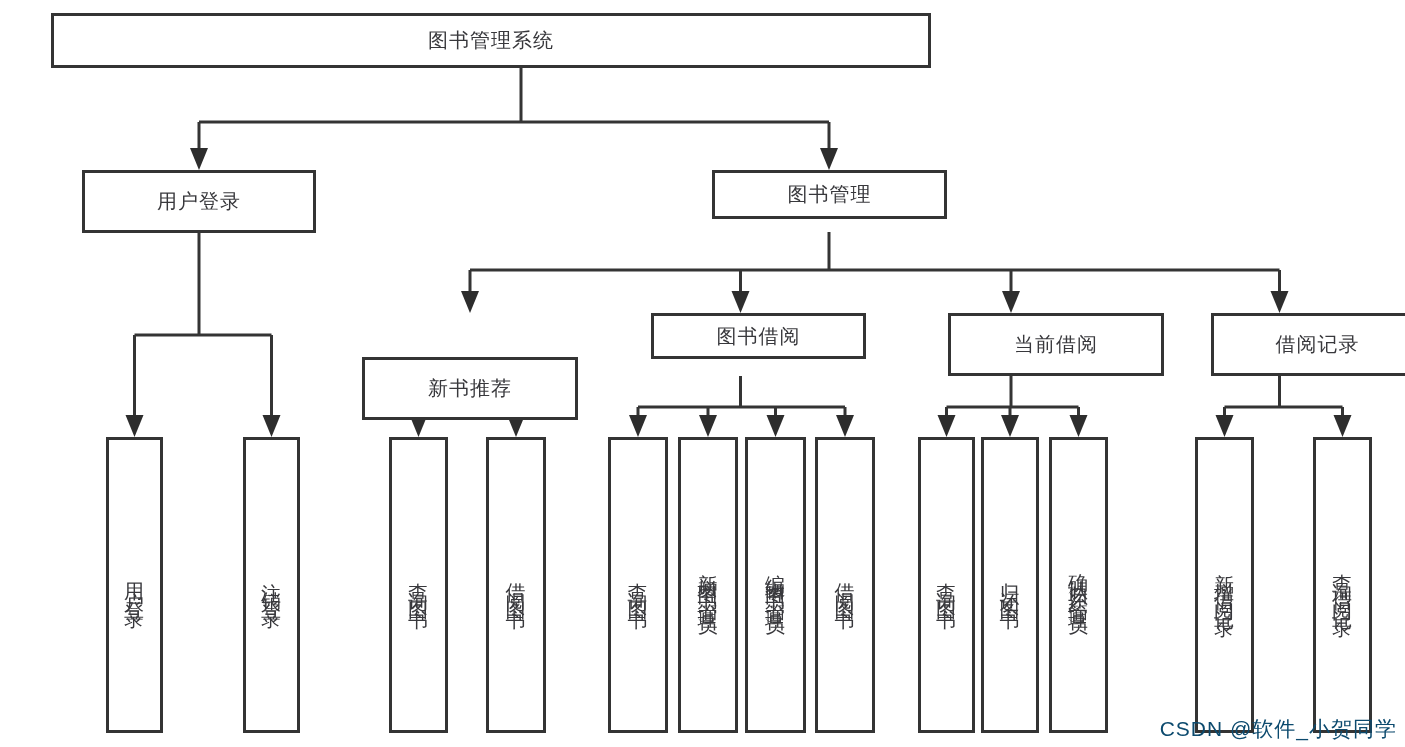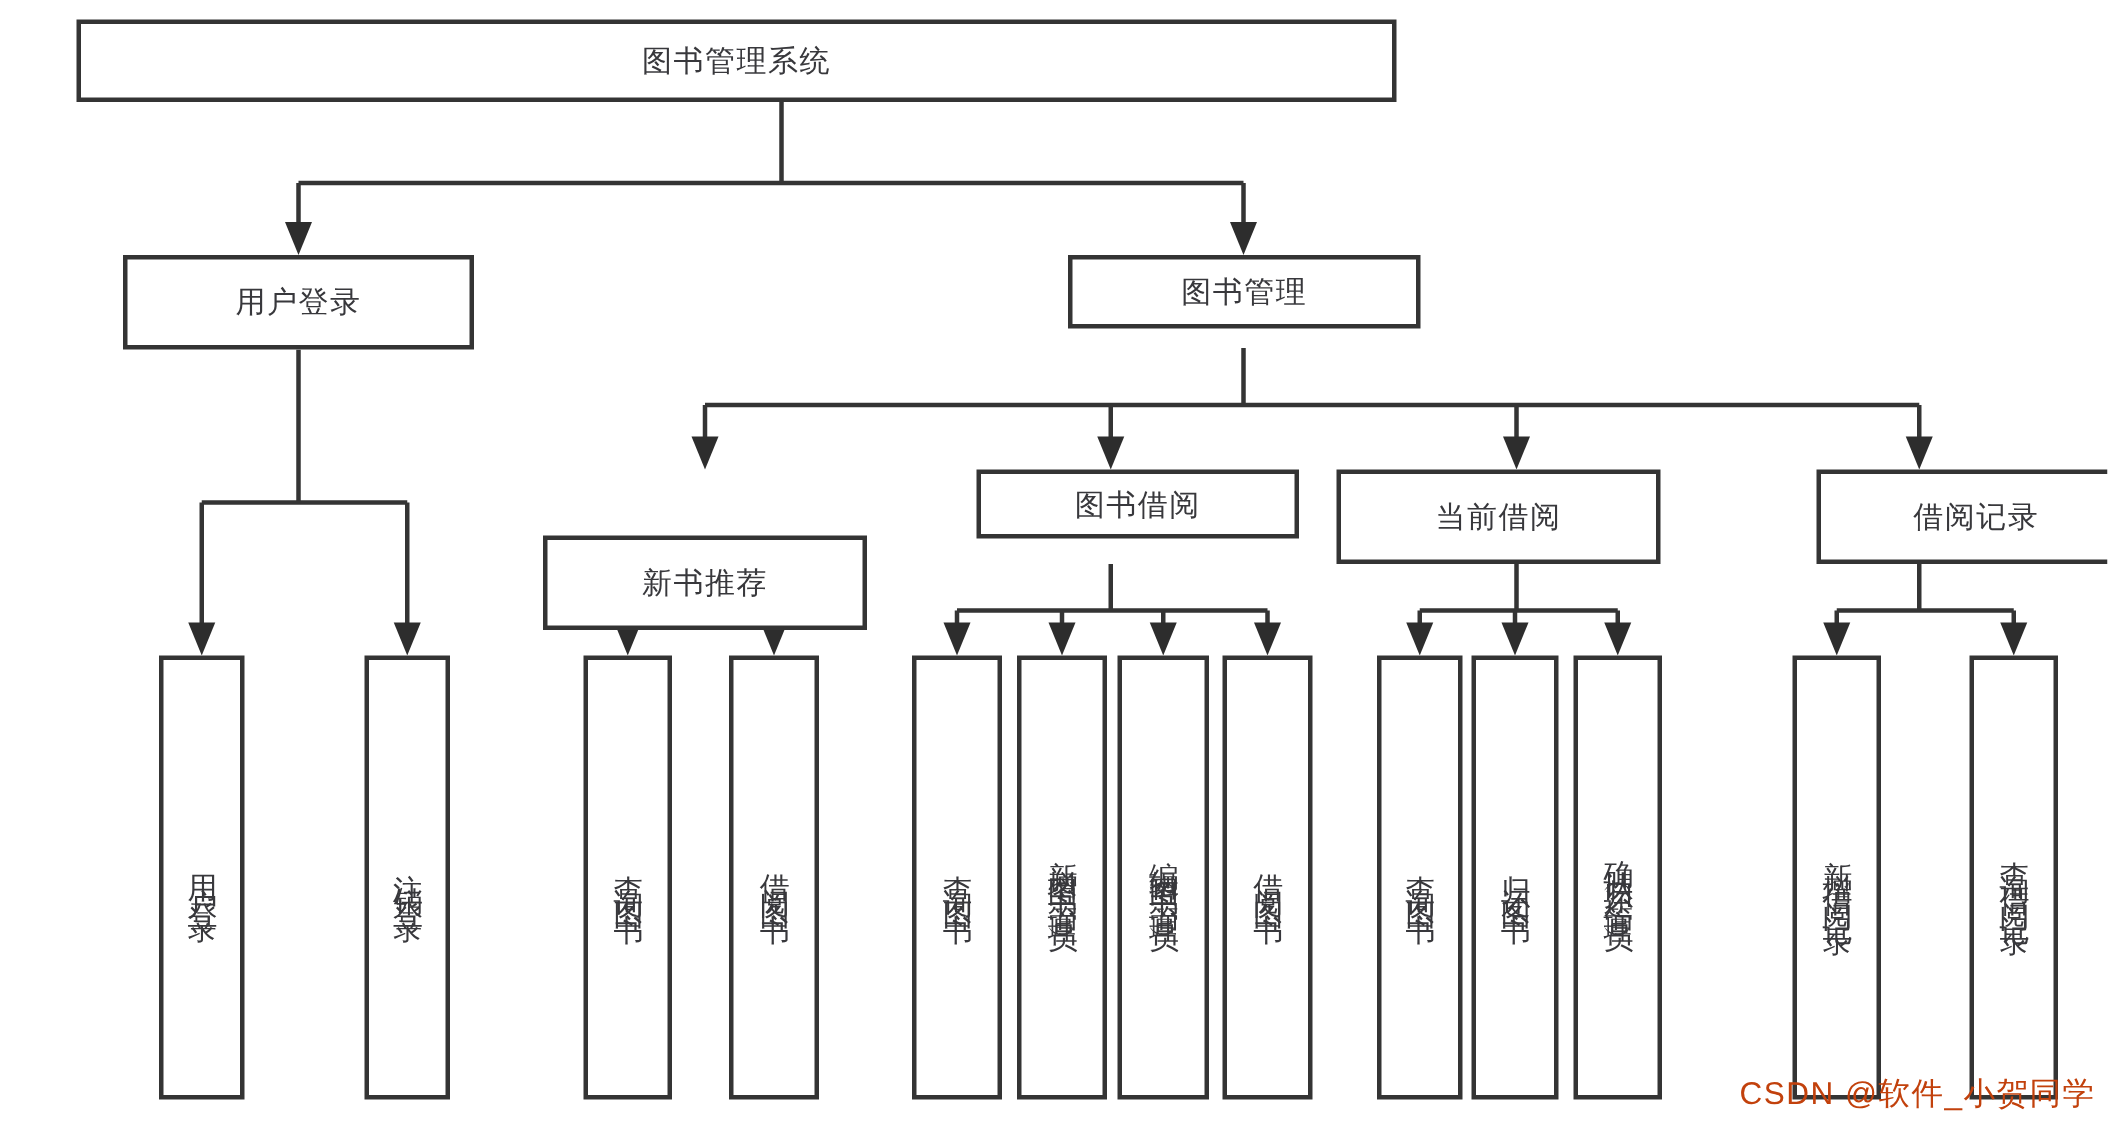--- a/index.html
+++ b/index.html
@@ -51,21 +51,21 @@
     color: #38383c;
     line-height: 1;
     white-space: nowrap;
   }
   .vnode.long .vtext { letter-spacing: 6px; }
   #watermark {
     position: absolute;
     right: 8px;
     bottom: 4px;
     font-size: 21px;
-    color: #c2410c;
+    color: #0c4a6e;
     letter-spacing: 1px;
     z-index: 3;
   }
 </style>
 </head>
 <body>
 
 <div id="stage">
 
   <svg id="wires" viewBox="0 0 1405 747" xmlns="http://www.w3.org/2000/svg">
@@ -108,21 +108,21 @@
     </g>
   </svg>
 
   <div class="hnode" style="left:20px; top:13px; width:880px; height:55px;margin-left:31px;">图书管理系统</div>
 
   <div class="hnode" style="left:82px; top:170px; width:234px; height:63px;">用户登录</div>
   <div class="hnode" style="left:712px; top:170px; width:235px; height:49px;">图书管理</div>
 
   <div class="hnode" style="left:362px; top:313px; width:216px; height:63px;margin-top:44px;">新书推荐</div>
   <div class="hnode" style="left:651px; top:313px; width:215px; height:46px;">图书借阅</div>
-  <div class="hnode" style="left:891px; top:313px; width:216px; height:63px;">当前借阅</div>
+  <div class="hnode" style="left:948px; top:313px; width:216px; height:63px;">当前借阅</div>
   <div class="hnode" style="left:1211px; top:313px; width:213px; height:63px;">借阅记录</div>
 
   <div class="vnode" style="left:106px; top:437px; width:57px; height:296px;">
     <span class="vtext">用户登录</span>
   </div>
   <div class="vnode" style="left:243px; top:437px; width:57px; height:296px;">
     <span class="vtext">注销登录</span>
   </div>
 
   <div class="vnode" style="left:389px; top:437px; width:59px; height:296px;">

